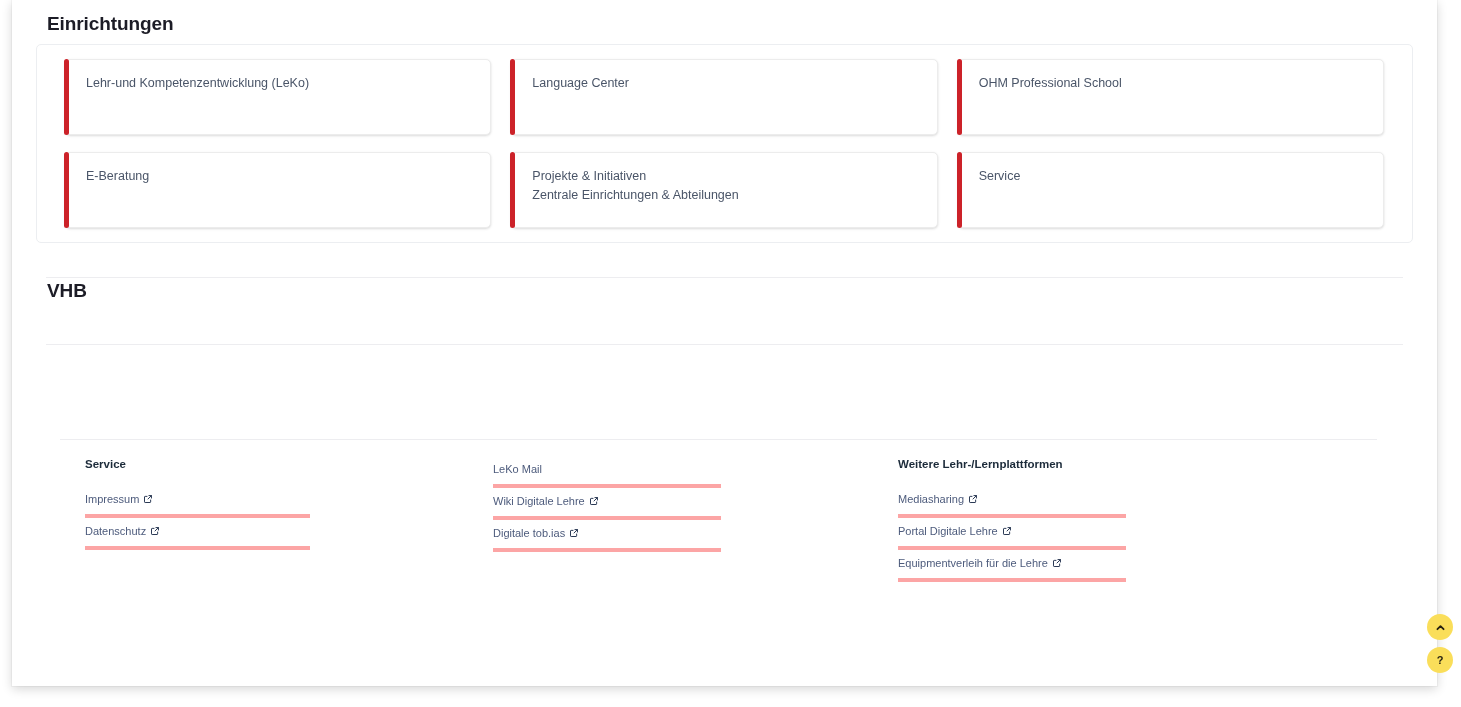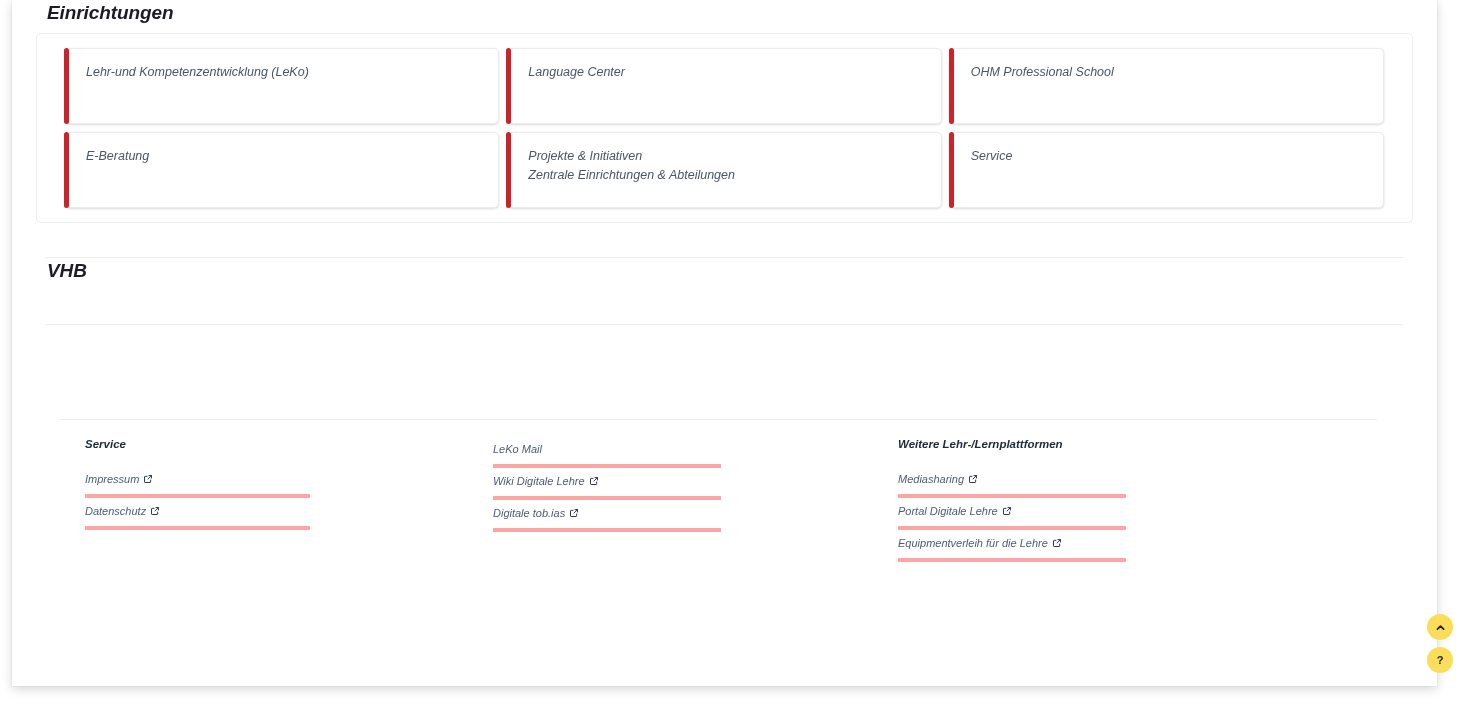--- a/index.html
+++ b/index.html
@@ -21,22 +21,21 @@
     height: 686px;
     background: #ffffff;
     box-shadow: 0 3px 10px rgba(0,0,0,0.16), 0 0 0 1px rgba(0,0,0,0.03);
     overflow: hidden;
   }
 
   #page-scroll {
     position: relative;
     width: 100%;
     height: 100%;
-    padding: 0 24px;
-    font-style: italic;
+    padding: 11px 24px;
   }
 
   
   .section-block { padding-top: 0; }
 
   .section-title {
     font-size: 19px;
     font-weight: 700;
     color: #1c1c26;
     letter-spacing: -0.1px;
@@ -51,21 +50,20 @@
     background: #ffffff;
     padding: 14px 0 14px 0;
   }
 
   .cards-grid {
     display: grid;
     grid-template-columns: repeat(3, 1fr);
     column-gap: 20px;
     row-gap: 17px;
     padding: 0 28px;
-    gap: 8px;
   }
 
   
   .course-card {
     position: relative;
     display: block;
     height: 76px;
     background: #ffffff;
     border: 1px solid #ececec;
     border-radius: 5px;

